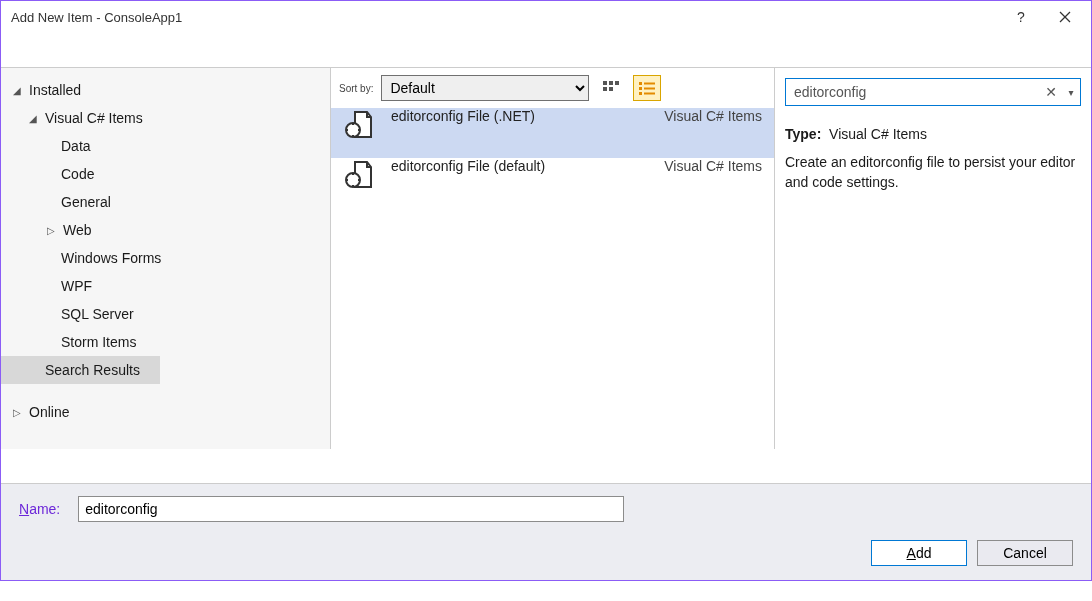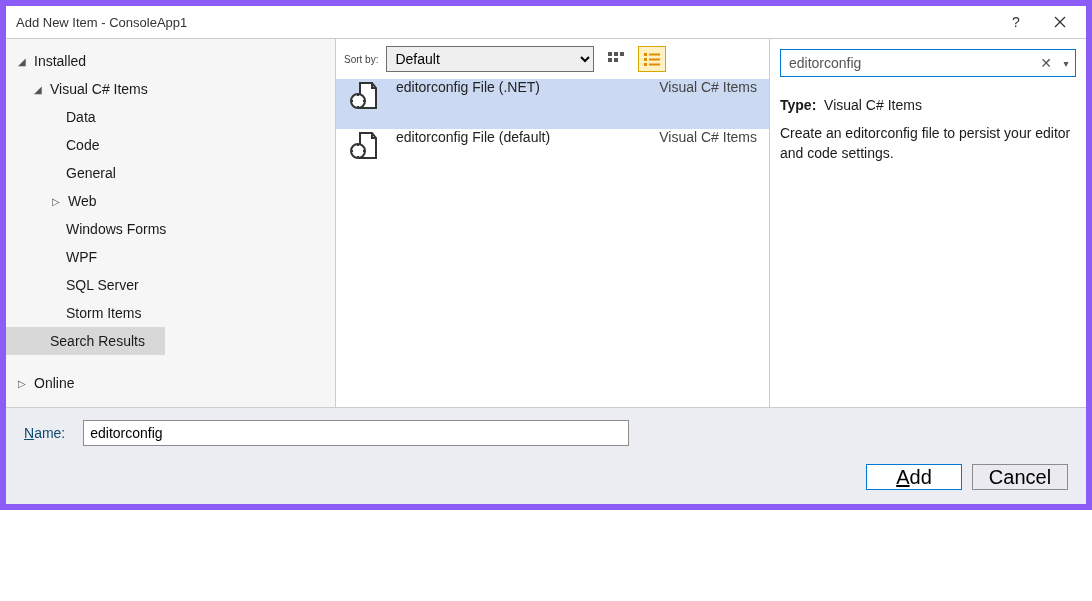--- a/index.html
+++ b/index.html
@@ -1,17 +1,17 @@
 <!DOCTYPE html>
 <html><head>
 <meta charset="utf-8">
 <style>
   * { box-sizing: border-box; font-family: "Segoe UI", Tahoma, sans-serif; }
   html, body { margin:0; padding:0; width:1092px; height:601px; background:#fff; overflow:hidden; }
-  .window { width:1092px; height:510px; border:6px solid #8b5cf6; display:flex; flex-direction:column; }
+  .window { width:1092px; height:581px; border:1px solid #8b5cf6; display:flex; flex-direction:column;gap:34px; }
   
   .titlebar { height:32px; display:flex; align-items:center; padding:0 4px 0 10px; font-size:13px; color:#333; }
   .titlebar .title { flex:1; }
   .titlebar .btn { width:44px; height:32px; display:flex; align-items:center; justify-content:center; font-size:14px; color:#333; }
   
   .content { flex:1; display:flex; border-top:1px solid #ccc; min-height:0; }
   
   .tree { width:330px; background:#f6f6f6; padding:8px 0; font-size:14px; color:#1a1a1a; overflow:auto; border-right:1px solid #ccc; }
   .tree-node { display:flex; align-items:center; height:28px; padding-left:12px; user-select:none; cursor:default; }
   .tree-node .arrow { width:12px; font-size:10px; color:#555; margin-right:4px; }
@@ -40,24 +40,24 @@
   .search-wrap { display:flex; align-items:center; border:1px solid #0078d4; height:28px; margin:6px 0 14px 0; }
   .search-wrap input { flex:1; border:none; outline:none; font-size:14px; padding:0 8px; color:#555; }
   .search-wrap .x { width:22px; text-align:center; color:#555; font-size:14px; }
   .search-wrap .dd { width:18px; text-align:center; color:#555; font-size:10px; }
   .type-row { margin:6px 0 10px 0; }
   .type-row .lbl { font-weight:600; }
   .desc { line-height:1.45; }
   
   .footer { border-top:1px solid #ccc; background:#ecedf2; padding:12px 18px 14px 18px; display:flex; flex-direction:column; gap:18px; }
   .name-row { display:flex; align-items:center; gap:18px; }
-  .name-row label { font-size:14px; color:#0c4a6e; }
+  .name-row label { font-size:14px; color:#6d28d9; }
   .name-row input { width:546px; height:26px; border:1px solid #8c8c8c; font-size:14px; padding:0 6px; }
   .btn-row { display:flex; justify-content:flex-end; gap:10px; }
-  .dlg-btn { width:96px; height:26px; border:1px solid #8c8c8c; background:#eaeaf0; font-size:20px; color:#000; display:flex; align-items:center; justify-content:center; }
+  .dlg-btn { width:96px; height:26px; border:1px solid #8c8c8c; background:#eaeaf0; font-size:14px; color:#000; display:flex; align-items:center; justify-content:center; }
   .dlg-btn.default { border:1px solid #0078d4; background:#fff; }
   .u { text-decoration:underline; }
 </style>
 </head>
 <body>
 
 <div class="window">
 
   <div class="titlebar">
     <div class="title">Add New Item - ConsoleApp1</div>

